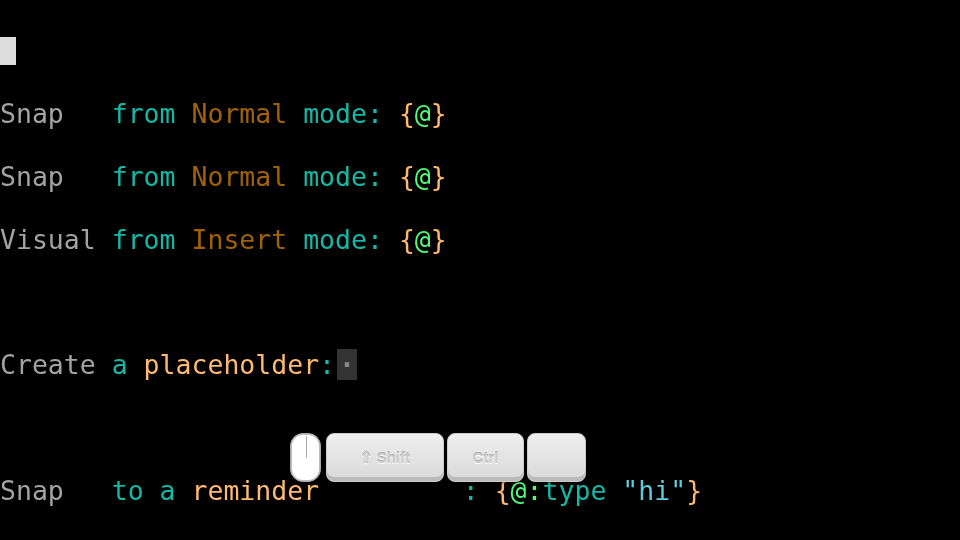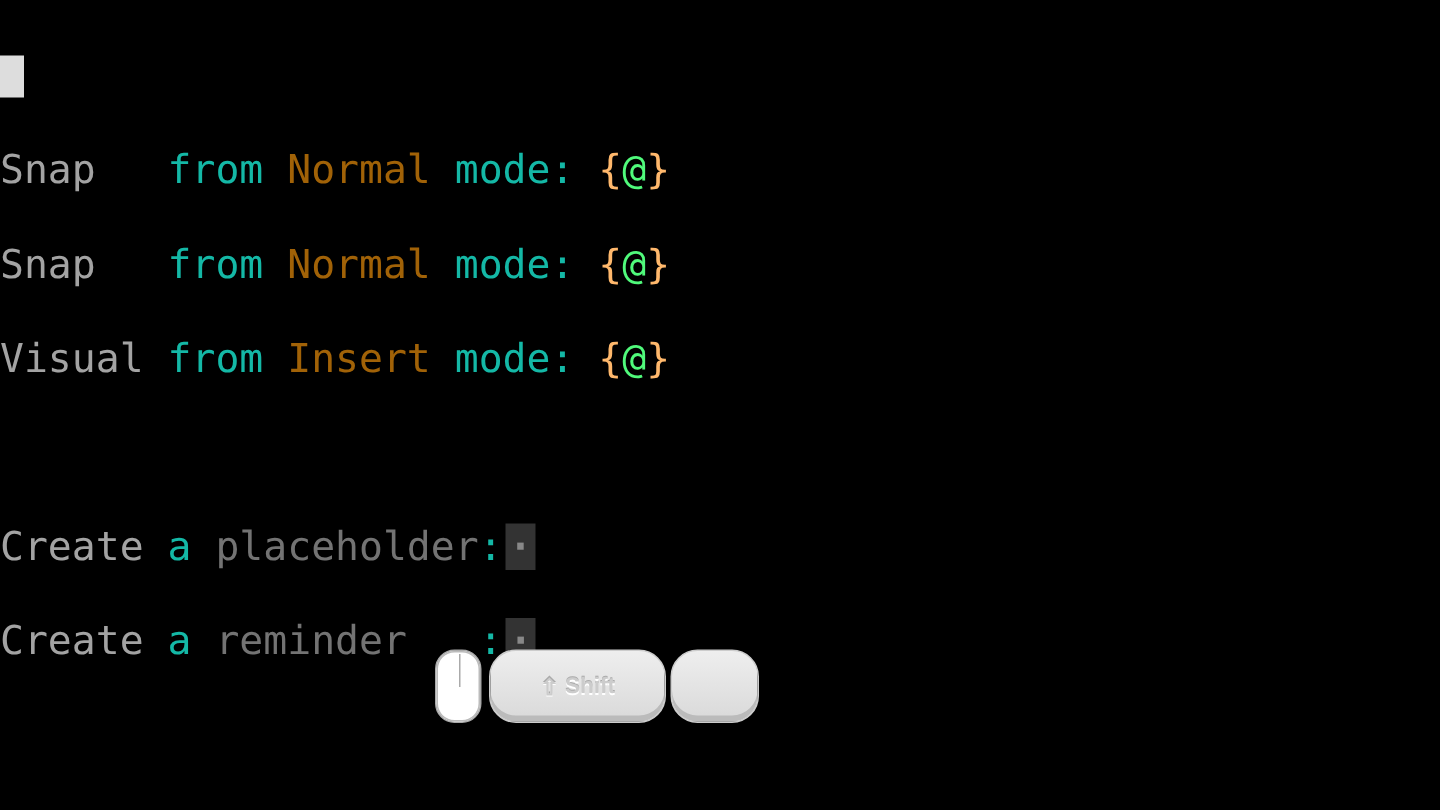--- a/index.html
+++ b/index.html
@@ -1,58 +1,58 @@
 <!DOCTYPE html>
 <html><head>
 <meta charset="utf-8">
 <style>
   html,body{margin:0;padding:0;background:#000;width:960px;height:540px;overflow:hidden}
   .term{font-family:"DejaVu Sans Mono","Menlo","Consolas",monospace;font-size:26.5px;line-height:1.18;letter-spacing:0;white-space:pre;font-weight:400;color:#fff;position:relative;padding-top:4px}
   .cursor-block{display:inline-block;width:16px;height:28px;background:#ddd;vertical-align:bottom;margin-bottom:2px}
   .white{color:#14b8a6}
   .blue{color:#a16207}
   .red{color:#a3a3a3}
-  .pink{color:#737373}
+  .pink{color:#fdba74}
   .green{color:#50fa7b}
   .orange{color:#ffb86c}
   .cyan{color:#61c9d8}
   .dot::before{content:"·";font-weight:bold;background:#333;color:#888;padding:0 2px;margin-left:2px}
   .keycluster{position:absolute;left:290px;top:433px;display:flex;gap:3px;align-items:center}
   .mouse{width:29px;height:47px;border:1px solid #aaa;border-radius:13px;background:#fff;position:relative;margin-right:2px;box-shadow:inset 0 0 0 1px #bbb}
   .mouse::before{content:"";position:absolute;left:50%;top:2px;width:1px;height:22px;background:#aaa}
-  .key{height:47px;border:1px solid #ccc;border-radius:18px;background:linear-gradient(#eee,#d9d9d9);display:flex;align-items:center;justify-content:center;color:#ccc;font-family:Arial,sans-serif;font-size:15px;font-weight:bold;text-shadow:0 1px 0 #fff,0 -1px 0 #aaa;box-shadow:inset 0 -4px 0 #bbb,0 1px 2px #0008}
+  .key{height:47px;border:1px solid #ccc;border-radius:8px;background:linear-gradient(#eee,#d9d9d9);display:flex;align-items:center;justify-content:center;color:#ccc;font-family:Arial,sans-serif;font-size:15px;font-weight:bold;text-shadow:0 1px 0 #fff,0 -1px 0 #aaa;box-shadow:inset 0 -4px 0 #bbb,0 1px 2px #0008}
   .k-shift{width:116px}
   .k-ctrl{width:75px}
   .k-alt{width:75px}
   .k-super{width:57px}
   .shft::before{content:"⇧";font-weight:bold;margin-right:4px}
   .line{height:31.5px}
   .icur{display:inline-block;width:2px;height:25px;background:#000;vertical-align:middle;margin:0 -1px}
 </style>
 </head>
 <body>
 
 <div class="term">
 <div class="line"><span class="cursor-block"></span></div>
 <div class="line"><span class="red">Snap   </span><span class="white">from </span><span class="blue">Normal</span><span class="white"> mode: </span><span class="orange">{</span><span class="green">@</span><span class="orange">}</span></div>
 <div class="line"><span class="red">Snap   </span><span class="white">from </span><span class="blue">Normal</span><span class="white"> mode: </span><span class="orange">{</span><span class="green">@</span><span class="orange">}</span></div>
 <div class="line"><span class="red">Visual </span><span class="white">from </span><span class="blue">Insert</span><span class="white"> mode: </span><span class="orange">{</span><span class="green">@</span><span class="orange">}</span></div>
 <div class="line"></div>
 <div class="line"><span class="red">Create </span><span class="white">a </span><span class="pink">placeholder</span><span class="white">:</span><span class="dot"></span></div>
-<div class="line"><span class="red">Create </span><span class="white">a </span><span class="pink">r<span class="icur"></span>eminder</span><span class="white">   :</span><span class="dot"></span></div>
 <div class="line"></div>
 <div class="line"><span class="red">Snap   </span><span class="white">to </span><span class="white">a </span><span class="pink">reminder</span><span class="white">         : </span><span class="orange">{</span><span class="green">@:</span><span class="white">type </span><span class="cyan">"hi"</span><span class="orange">}</span></div>
 
 
 
 
 
 
 
 </div>
 
 <div class="keycluster">
   <div class="mouse"></div>
   <div class="key k-shift shft">
       <span>Shift</span>
     </div>
+  <div class="key k-ctrl">Ctrl</div>
   <div class="key k-super"></div>
 </div>
 
 </body></html>

